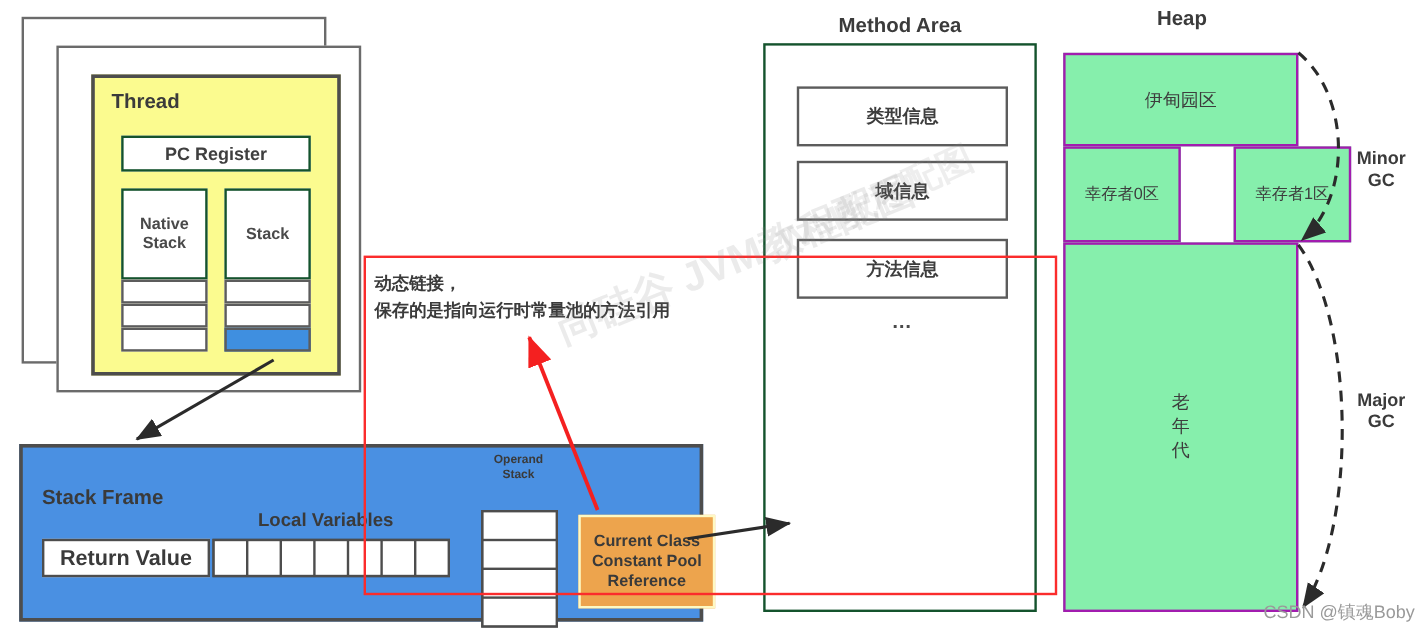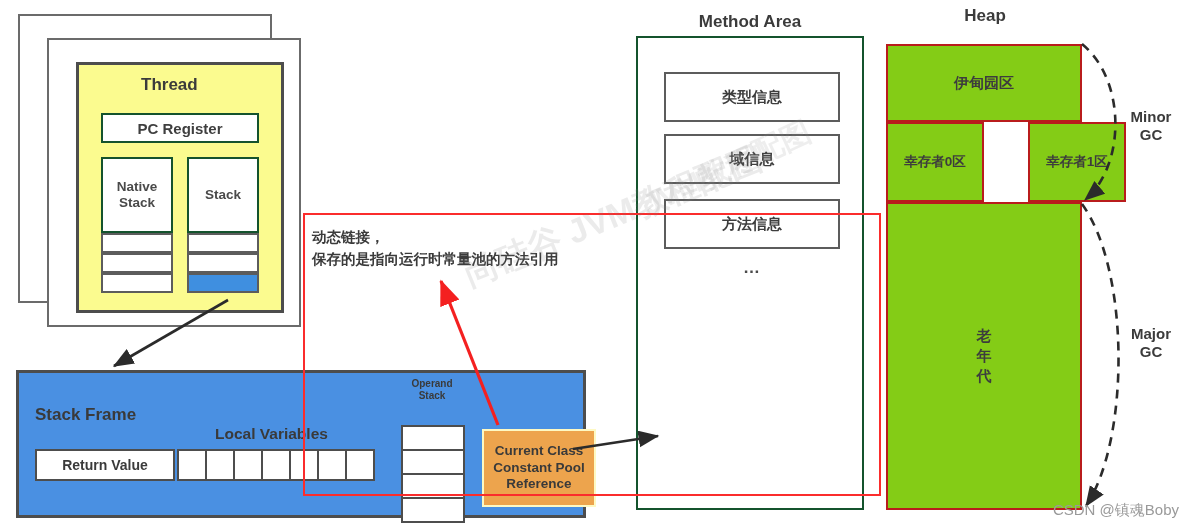--- a/index.html
+++ b/index.html
@@ -42,21 +42,20 @@
     background: #fbfb8f;
     border: 3px solid #4d4d4d;
   }
   .thread-title {
     position: absolute;
     left: 14px;
     top: 10px;
     font-size: 17px;
     font-weight: bold;
     color: #3b3b3b;
-    margin-left: 48px;
   }
   .pc-reg {
     font-size: 15px;
     font-weight: bold;
     color: #3f3f3f;
   }
   .stackcol-head {
     font-size: 13.5px;
     font-weight: bold;
     color: #4a4a4a;
@@ -91,21 +90,21 @@
   }
   .return-value {
     position: absolute;
     left: 16px;
     top: 76px;
     width: 140px;
     height: 32px;
     background: #ffffff;
     border: 2px solid #4d4d4d;
     box-sizing: border-box;
-    font-size: 14px;
+    font-size: 18px;
     font-weight: bold;
     color: #3a3a3a;
   }
   .lv-title {
     position: absolute;
     left: 196px;
     top: 52px;
     font-size: 15.5px;
     font-weight: bold;
     color: #3a3a3a;
@@ -219,24 +218,24 @@
     font-style: normal;
     font-size: 15px;
     color: #333333;
   }
   .rcp-row.hl { background: #83e03a; color: #3c3c3c; }
 
   
   .heap-cell {
     position: absolute;
     box-sizing: border-box;
-    border: 2px solid #b91c1c;
-    background: #84cc16;
-    font-size: 15px;
-    font-weight: bold;
+    border: 2px solid #a21caf;
+    background: #86efac;
+    font-size: 15px;
+    font-weight: normal;
     color: #3d3d3d;
   }
   .heap-cell.small { font-size: 13.5px; }
   .gc-label {
     position: absolute;
     font-size: 15px;
     font-weight: bold;
     color: #3b3b3b;
     text-align: center;
     line-height: 1.18;
@@ -401,21 +400,21 @@
   </div>
   <div class="heap-cell ctr small" style="left:1028px;top:122px;width:98px;height:80px;">
     <span>幸存者1区</span>
   </div>
   <div class="heap-cell ctr" style="left:886px;top:202px;width:196px;height:308px;">
     <span style="white-space:pre-line;line-height:1.35;">老
 年
 代</span>
   </div>
 
-  <div class="gc-label" style="left:1120px;top:108px;width:62px;white-space:pre-line;">Minor
+  <div class="gc-label" style="left:1120px;top:124px;width:62px;white-space:pre-line;">Minor
 GC</div>
   <div class="gc-label" style="left:1120px;top:325px;width:62px;white-space:pre-line;">Major
 GC</div>
 
   <div id="red-box"></div>
   <div class="note"><span>动态链接，
 保存的是指向运行时常量池的方法引用</span></div>
 
   <svg class="overlay" viewBox="0 0 1189 524">
     <defs>

